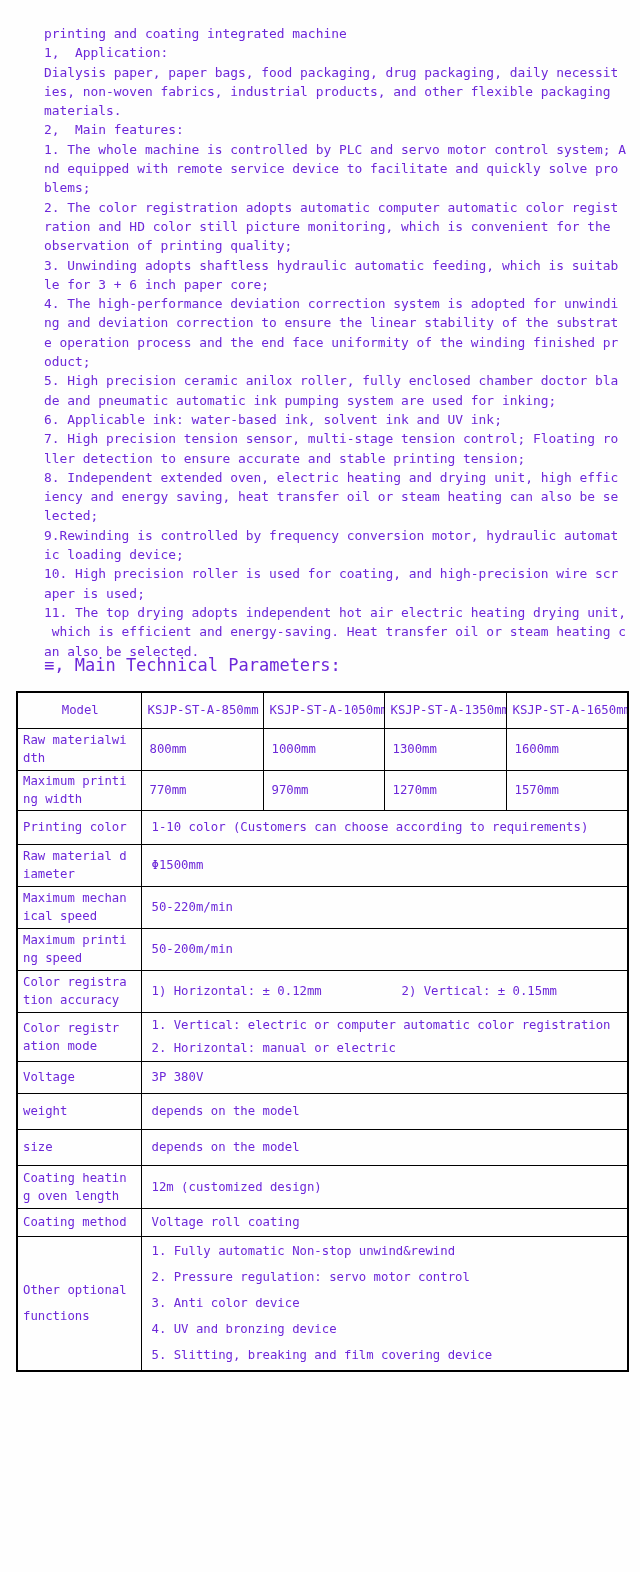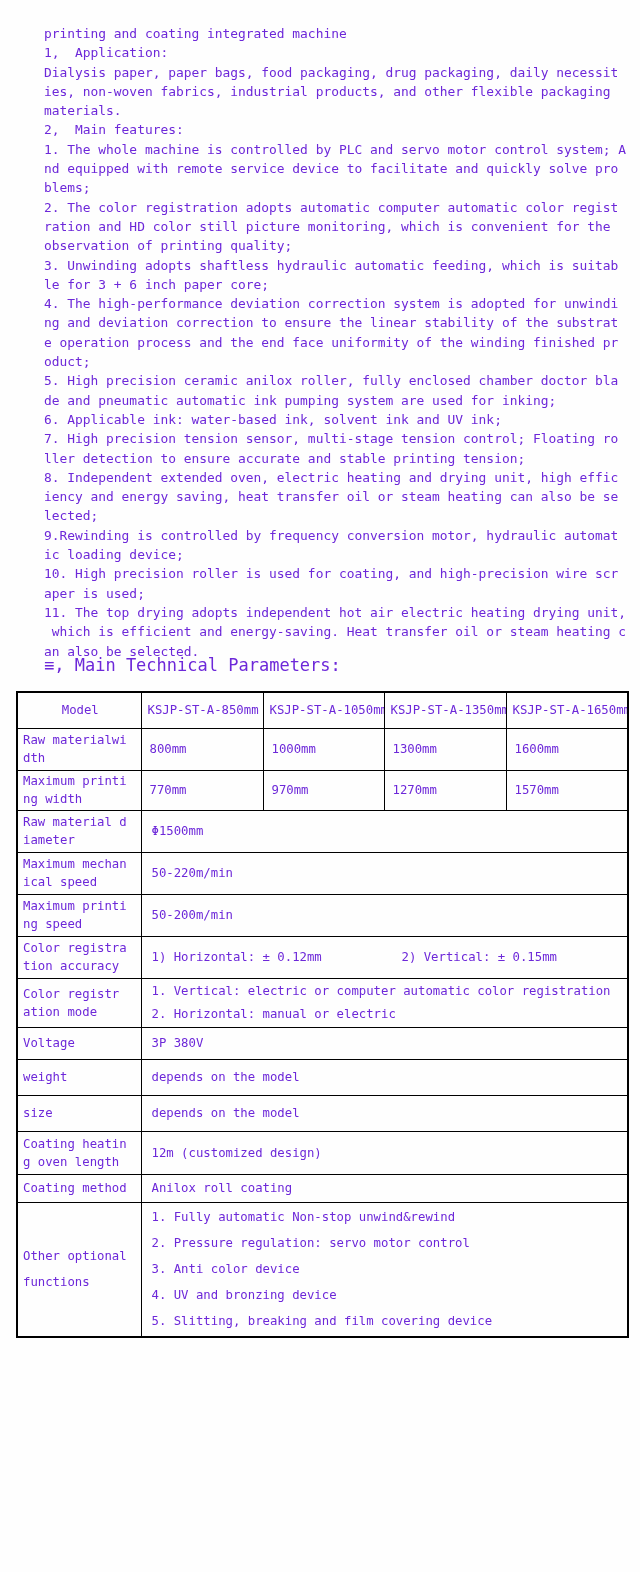--- a/index.html
+++ b/index.html
@@ -138,20 +138,24 @@
         <td class="valc">1600mm</td>
       </tr>
       <tr class="h40">
         <td class="lbl">Maximum printi
 ng width</td>
         <td class="valc">770mm</td>
         <td class="valc">970mm</td>
         <td class="valc">1270mm</td>
         <td class="valc">1570mm</td>
       </tr>
+      <tr class="h34">
+        <td class="lbl">Printing color</td>
+        <td class="val" colspan="4">1-10 color (Customers can choose according to requirements)</td>
+      </tr>
       <tr class="h42">
         <td class="lbl">Raw material d
 iameter</td>
         <td class="val" colspan="4">Φ1500mm</td>
       </tr>
       <tr class="h42">
         <td class="lbl">Maximum mechan
 ical speed</td>
         <td class="val" colspan="4">50-220m/min</td>
       </tr>
@@ -183,21 +187,21 @@
         <td class="lbl">size</td>
         <td class="val" colspan="4">depends on the model</td>
       </tr>
       <tr class="h43">
         <td class="lbl">Coating heatin
 g oven length</td>
         <td class="val" colspan="4">12m (customized design)</td>
       </tr>
       <tr class="h28">
         <td class="lbl">Coating method</td>
-        <td class="val" colspan="4">Anilox roll coating</td>
+        <td class="val" colspan="4">Voltage roll coating</td>
       </tr>
       <tr class="h135">
         <td class="lbl lh26">Other optional
 functions</td>
         <td class="val lh26" colspan="4">1. Fully automatic Non-stop unwind&amp;rewind
 2. Pressure regulation: servo motor control
 3. Anti color device
 4. UV and bronzing device
 5. Slitting, breaking and film covering device</td>
       </tr>

